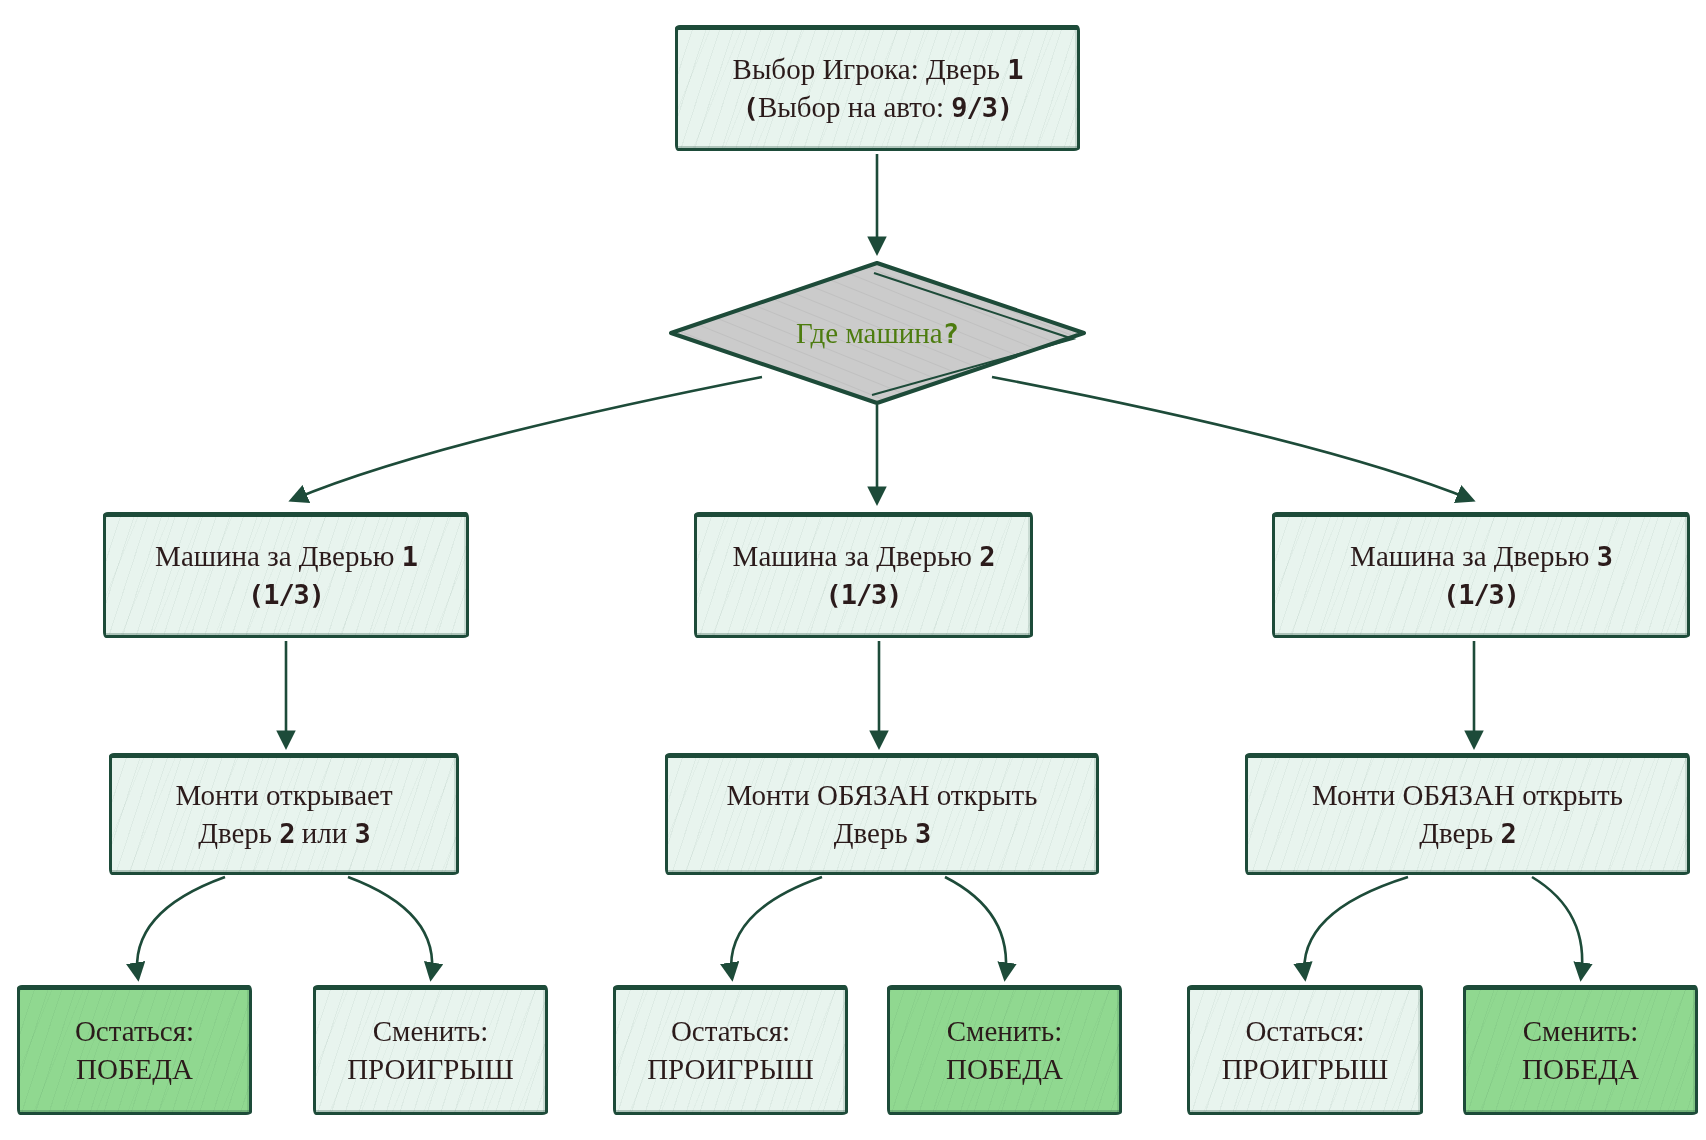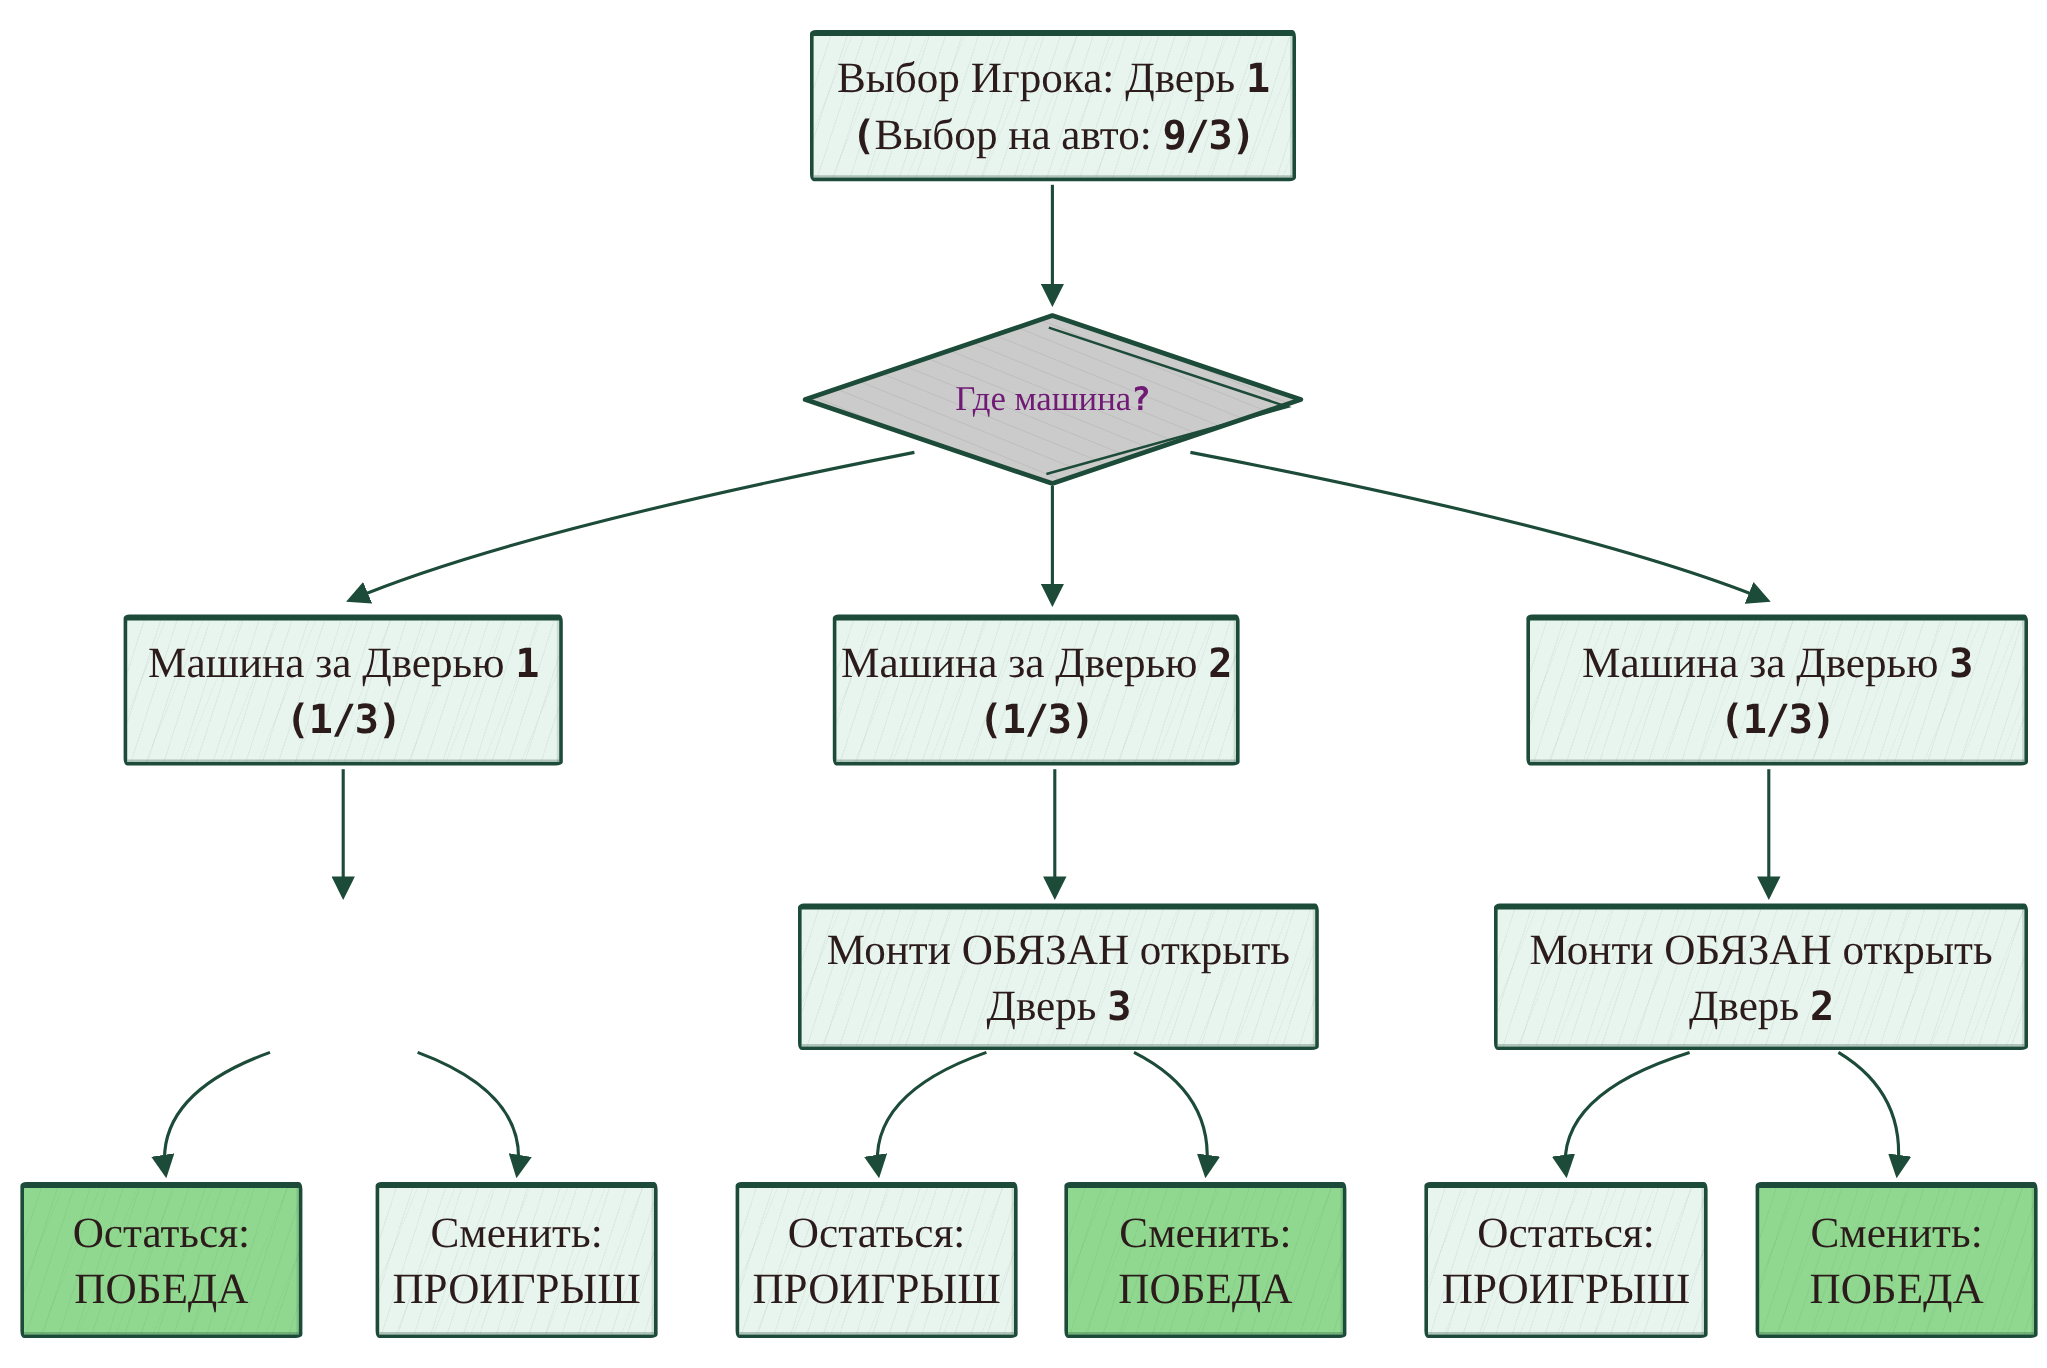--- a/index.html
+++ b/index.html
@@ -19,35 +19,35 @@
     background-image:
       repeating-linear-gradient(108deg, rgba(29,75,57,0.055) 0px, rgba(29,75,57,0.055) 1px, transparent 1px, transparent 13px),
       repeating-linear-gradient(112deg, rgba(29,75,57,0.035) 0px, rgba(29,75,57,0.035) 1px, transparent 1px, transparent 29px);
     border:3px solid #1d4b39;
     border-top-width:5px;
     border-radius:5px 3px 6px 3px / 3px 6px 3px 6px;
     box-shadow: inset 0 -2px 0 rgba(29,75,57,0.28), inset -2px 0 0 rgba(29,75,57,0.14);
     display:flex;flex-direction:column;align-items:center;justify-content:center;
     text-align:center;
     color:#2b1b1b;
-    font-size:36px;
+    font-size:29px;
     line-height:1.3;
   }
   .leaf.win{background-color:#90d890;}
   .line{white-space:nowrap;}
   .num{
     font-family:"DejaVu Sans Mono", monospace;
     font-weight:700;
     font-size:0.93em;
     letter-spacing:-1px;
   }
   .dlabel{
     position:absolute;z-index:2;
     display:flex;align-items:center;justify-content:center;
-    color:#701a75;font-size:29px;white-space:nowrap;
+    color:#4d7c0f;font-size:29px;white-space:nowrap;
   }
 </style>
 </head>
 <body>
 
 <div class="canvas">
 
   <svg class="arrow-layer" width="1706" height="1140" viewBox="0 0 1706 1140">
     <defs>
       <marker id="ah" viewBox="0 0 10 10" refX="8" refY="5" markerWidth="7.5" markerHeight="7.5" orient="auto-start-reverse">
@@ -97,20 +97,24 @@
   <div class="node" style="left:694px;top:512px;width:339px;height:126px">
     <div class="line"><span>Машина за Дверью </span><span class="num">2</span></div>
     <div class="line"><span class="num">(1/3)</span></div>
   </div>
 
   <div class="node" style="left:1272px;top:512px;width:418px;height:126px">
     <div class="line"><span>Машина за Дверью </span><span class="num">3</span></div>
     <div class="line"><span class="num">(1/3)</span></div>
   </div>
 
+  <div class="node" style="left:109px;top:753px;width:350px;height:122px">
+    <div class="line"><span>Монти открывает</span></div>
+    <div class="line"><span>Дверь </span><span class="num">2</span><span> или </span><span class="num">3</span></div>
+  </div>
 
   <div class="node" style="left:665px;top:753px;width:434px;height:122px">
     <div class="line"><span>Монти ОБЯЗАН открыть</span></div>
     <div class="line"><span>Дверь </span><span class="num">3</span></div>
   </div>
 
   <div class="node" style="left:1245px;top:753px;width:445px;height:122px">
     <div class="line"><span>Монти ОБЯЗАН открыть</span></div>
     <div class="line"><span>Дверь </span><span class="num">2</span></div>
   </div>

